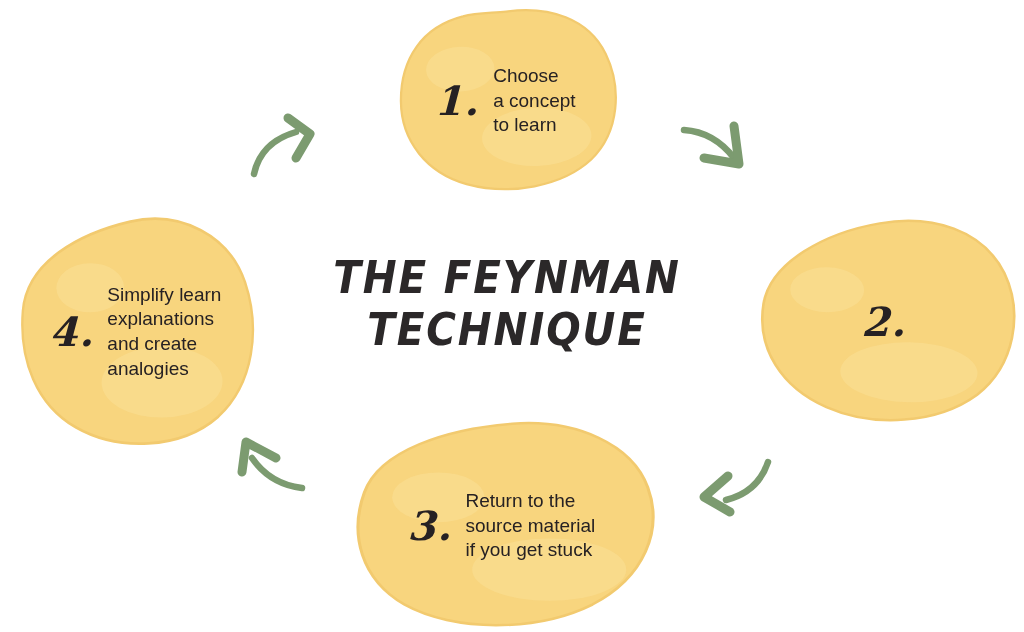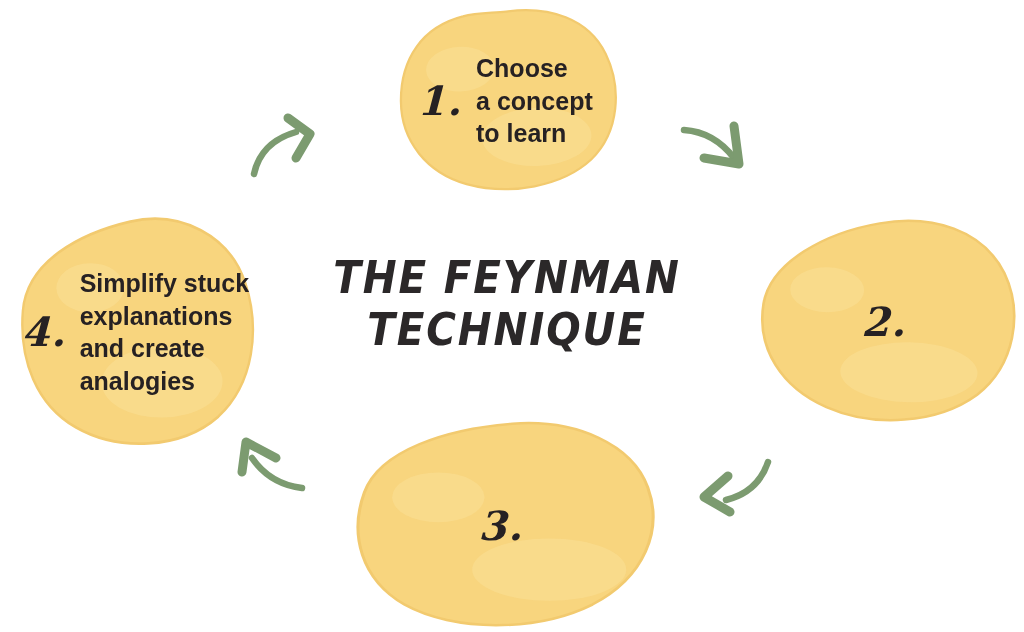--- a/index.html
+++ b/index.html
@@ -60,22 +60,22 @@
     font-family: "DejaVu Serif", serif;
     font-style: italic;
     font-weight: bold;
     font-size: 40px;
     color: var(--ink);
     transform: skewX(-4deg);
     line-height: 1;
   }
   .label {
     font-family: "Liberation Sans", sans-serif;
-    font-weight: bold;
-    font-size: 25px;
+    font-weight: normal;
+    font-size: 19px;
     line-height: 1.3;
     color: var(--ink);
     white-space: pre-line;
     text-align: left;
   }
   .blob1 { left: 393px; top: 6px;   width: 228px; height: 190px; }
   .blob1 .blob-shape { transform: rotate(-2deg); }
   .blob2 { left: 754px; top: 216px; width: 264px; height: 212px; }
   .blob2 .blob-shape { transform: rotate(1deg); }
   .blob3 { left: 349px; top: 420px; width: 308px; height: 212px; }
@@ -133,32 +133,35 @@
   </div>
 
   <div class="blob blob3">
     <svg class="blob-shape" viewBox="0 0 200 170" preserveAspectRatio="none" aria-hidden="true">
       <path class="body" d="M106,3 C148,-1 184,20 194,54 C204,88 192,126 158,148 C122,170 68,170 36,148 C8,128 0,92 10,58 C20,24 64,7 106,3 Z"></path>
       <ellipse class="texture" cx="130" cy="120" rx="50" ry="25"></ellipse>
       <ellipse class="texture" cx="58" cy="62" rx="30" ry="20"></ellipse>
     </svg>
     <div class="blob-content">
       <span class="num">3.</span>
+      <span class="label">Return to the
+source material
+if you get stuck</span>
     </div>
   </div>
 
   <div class="blob blob4">
     <svg class="blob-shape" viewBox="0 0 200 170" preserveAspectRatio="none" aria-hidden="true">
       <path class="body" d="M96,4 C138,-4 178,16 190,50 C202,84 196,124 166,148 C134,172 82,172 48,154 C16,137 2,104 6,68 C10,32 54,12 96,4 Z"></path>
       <ellipse class="texture" cx="120" cy="122" rx="50" ry="26"></ellipse>
       <ellipse class="texture" cx="62" cy="52" rx="28" ry="18"></ellipse>
     </svg>
     <div class="blob-content">
       <span class="num">4.</span>
-      <span class="label">Simplify stuck
+      <span class="label">Simplify learn
 explanations
 and create
 analogies</span>
     </div>
   </div>
 
   <svg class="arrow arrow-tl" viewBox="0 0 84 70" aria-hidden="true">
     <path class="tail" d="M8,64 Q15,32 50,22"></path>
     <path class="head" d="M42,8 L64,24 L50,48"></path>
   </svg>

